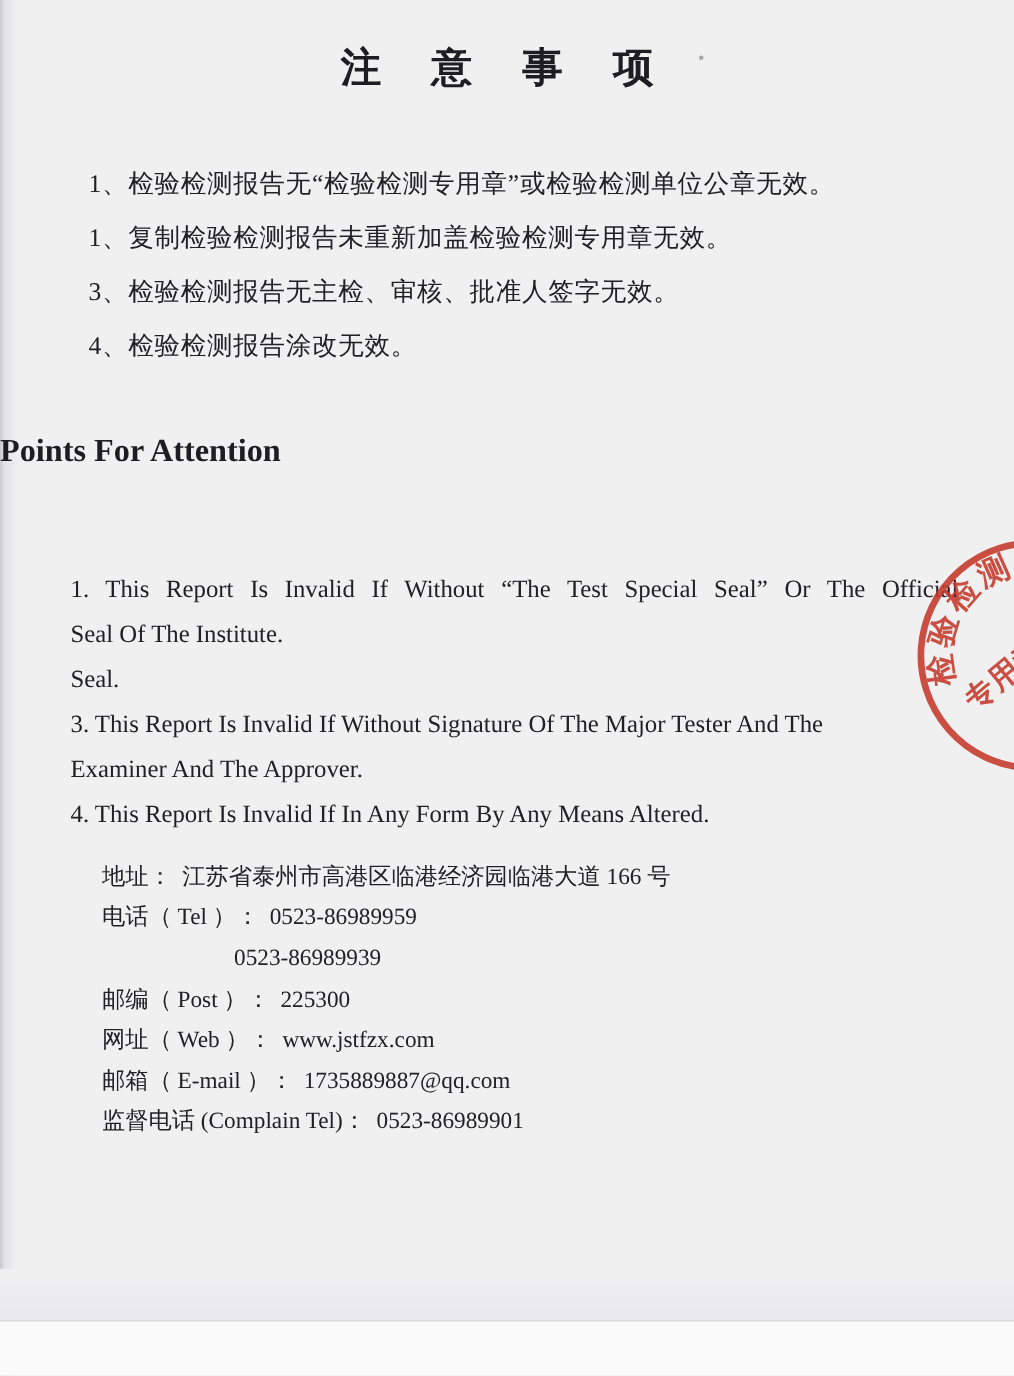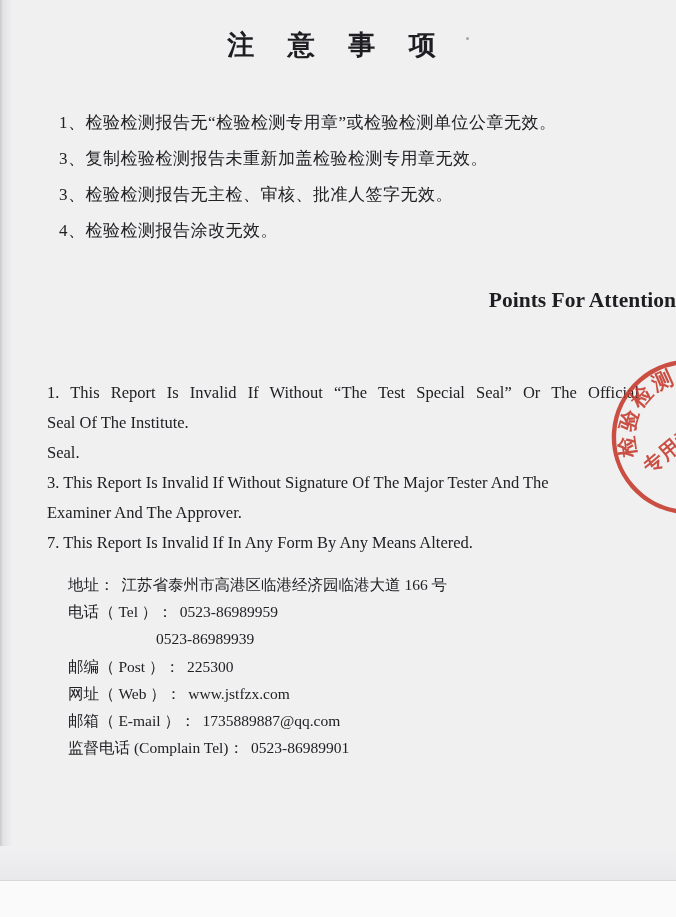--- a/index.html
+++ b/index.html
@@ -28,21 +28,21 @@
     text-align:center;
     font-family:"Liberation Sans","DejaVu Sans",sans-serif;
     font-weight:700;font-size:27px;letter-spacing:13px;color:#1e1e22;
   }
   .cn-notes{
     position:absolute;left:59px;top:105px;
     font-size:17px;line-height:36px;letter-spacing:0.5px;color:#212125;
   }
   .title-en{
     position:absolute;top:288px;left:0;width:100%;
-    text-align:right;font-weight:700;font-size:21.5px;color:#1e1e22;
+    text-align:left;font-weight:700;font-size:21.5px;color:#1e1e22;
   }
   .en-notes{
     position:absolute;left:47px;top:350px;width:592px;
     font-size:16.5px;line-height:30px;color:#212125;margin-top:28px;
   }
   .en-line{white-space:normal;}
   .en-line.spread{text-align:justify;text-align-last:justify;}
   .contact{
     position:absolute;left:68px;top:571px;
     font-size:15.5px;line-height:27.2px;color:#212125;
@@ -65,34 +65,34 @@
 
   <div class="edge-left"></div>
   <div class="shade-band"></div>
   <div class="bottom-strip"></div>
   <div class="speck"></div>
 
   <div class="title-cn">注 意 事 项</div>
 
   <div class="cn-notes">
     <div class="cn-line">1、检验检测报告无“检验检测专用章”或检验检测单位公章无效。</div>
-    <div class="cn-line">3、复制检验检测报告未重新加盖检验检测专用章无效。</div>
+    <div class="cn-line">1、复制检验检测报告未重新加盖检验检测专用章无效。</div>
     <div class="cn-line">3、检验检测报告无主检、审核、批准人签字无效。</div>
     <div class="cn-line">4、检验检测报告涂改无效。</div>
   </div>
 
   <div class="title-en">Points For Attention</div>
 
   <div class="en-notes">
     <div class="en-line spread">1. This Report Is Invalid If Without “The Test Special Seal” Or The Official</div>
     <div class="en-line">Seal Of The Institute.</div>
     <div class="en-line">Seal.</div>
     <div class="en-line">3. This Report Is Invalid If Without Signature Of The Major Tester And The</div>
     <div class="en-line">Examiner And The Approver.</div>
-    <div class="en-line">7. This Report Is Invalid If In Any Form By Any Means Altered.</div>
+    <div class="en-line">4. This Report Is Invalid If In Any Form By Any Means Altered.</div>
   </div>
 
   <div class="contact">
     <div class="contact-row">
       <span class="c-label">地址：</span><span class="c-value">江苏省泰州市高港区临港经济园临港大道 166 号</span>
     </div>
     <div class="contact-row">
       <span class="c-label">电话（ Tel ）：</span><span class="c-value">0523-86989959</span>
     </div>
     <div class="contact-row indent">

